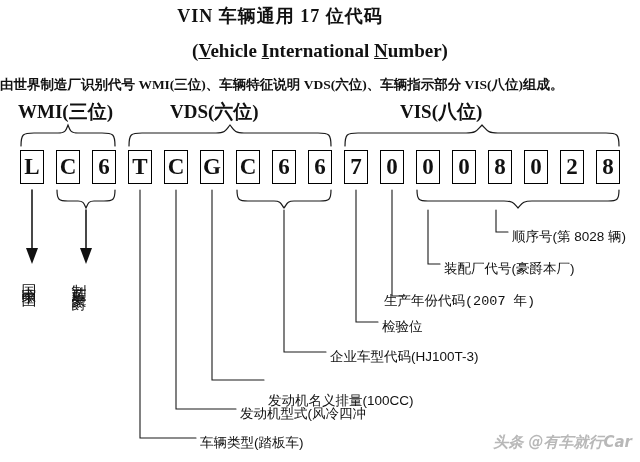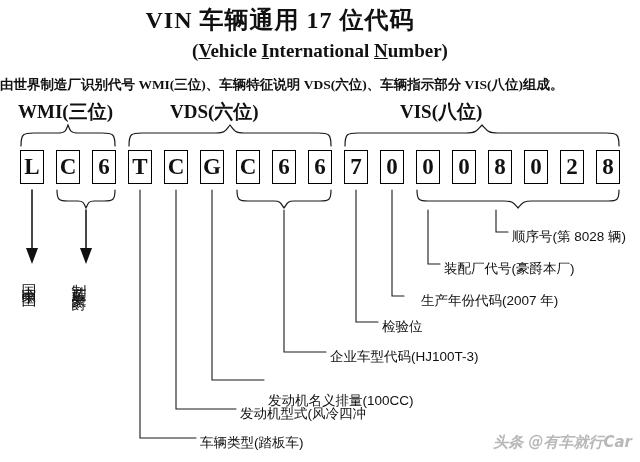--- a/index.html
+++ b/index.html
@@ -10,21 +10,21 @@
     color:#111111;
     overflow:hidden;
     position:relative;
   }
   #stage{position:relative;width:640px;height:462px;}
 
   
   .title{
     position:absolute;left:0;top:4px;width:560px;
     text-align:center;
-    font-size:24px;font-weight:bold;letter-spacing:1px;
+    font-size:18px;font-weight:bold;letter-spacing:1px;
   }
   .subtitle{
     position:absolute;left:0;top:40px;width:640px;
     text-align:center;
     font-size:19px;font-weight:bold;
   }
   .subtitle .u{text-decoration:underline;}
   .desc{
     position:absolute;left:0;top:76px;width:640px;
     text-align:left;
@@ -171,21 +171,21 @@
   </svg>
 
   <div id="vertical-labels">
       <div class="vlabel" style="left: 22px; top: 272px;">国家中国</div>
       <div class="vlabel" style="left: 72px; top: 272px;">制造厂豪爵</div>
     </div>
 
   <div id="annotations">
       <div class="ann" style="left: 512px; top: 228px;">顺序号(第 8028 辆)</div>
       <div class="ann" style="left: 444px; top: 260px;">装配厂代号(豪爵本厂)</div>
-      <div class="ann" style="left: 421px; top: 292px;">生产年份代码(2007 年)</div>
+      <div class="ann" style="left: 384px; top: 292px; font-family: Liberation Mono, monospace;">生产年份代码(2007 年)</div>
       <div class="ann" style="left: 382px; top: 318px;">检验位</div>
       <div class="ann" style="left: 330px; top: 348px;">企业车型代码(HJ100T-3)</div>
       <div class="ann" style="left: 268px; top: 392px;">发动机名义排量(100CC)</div>
       <div class="ann" style="left: 240px; top: 405px;">发动机型式(风冷四冲</div>
       <div class="ann" style="left: 200px; top: 434px;">车辆类型(踏板车)</div>
     </div>
 
   <div class="watermark">头条 @有车就行Car</div>
 
 </div>

